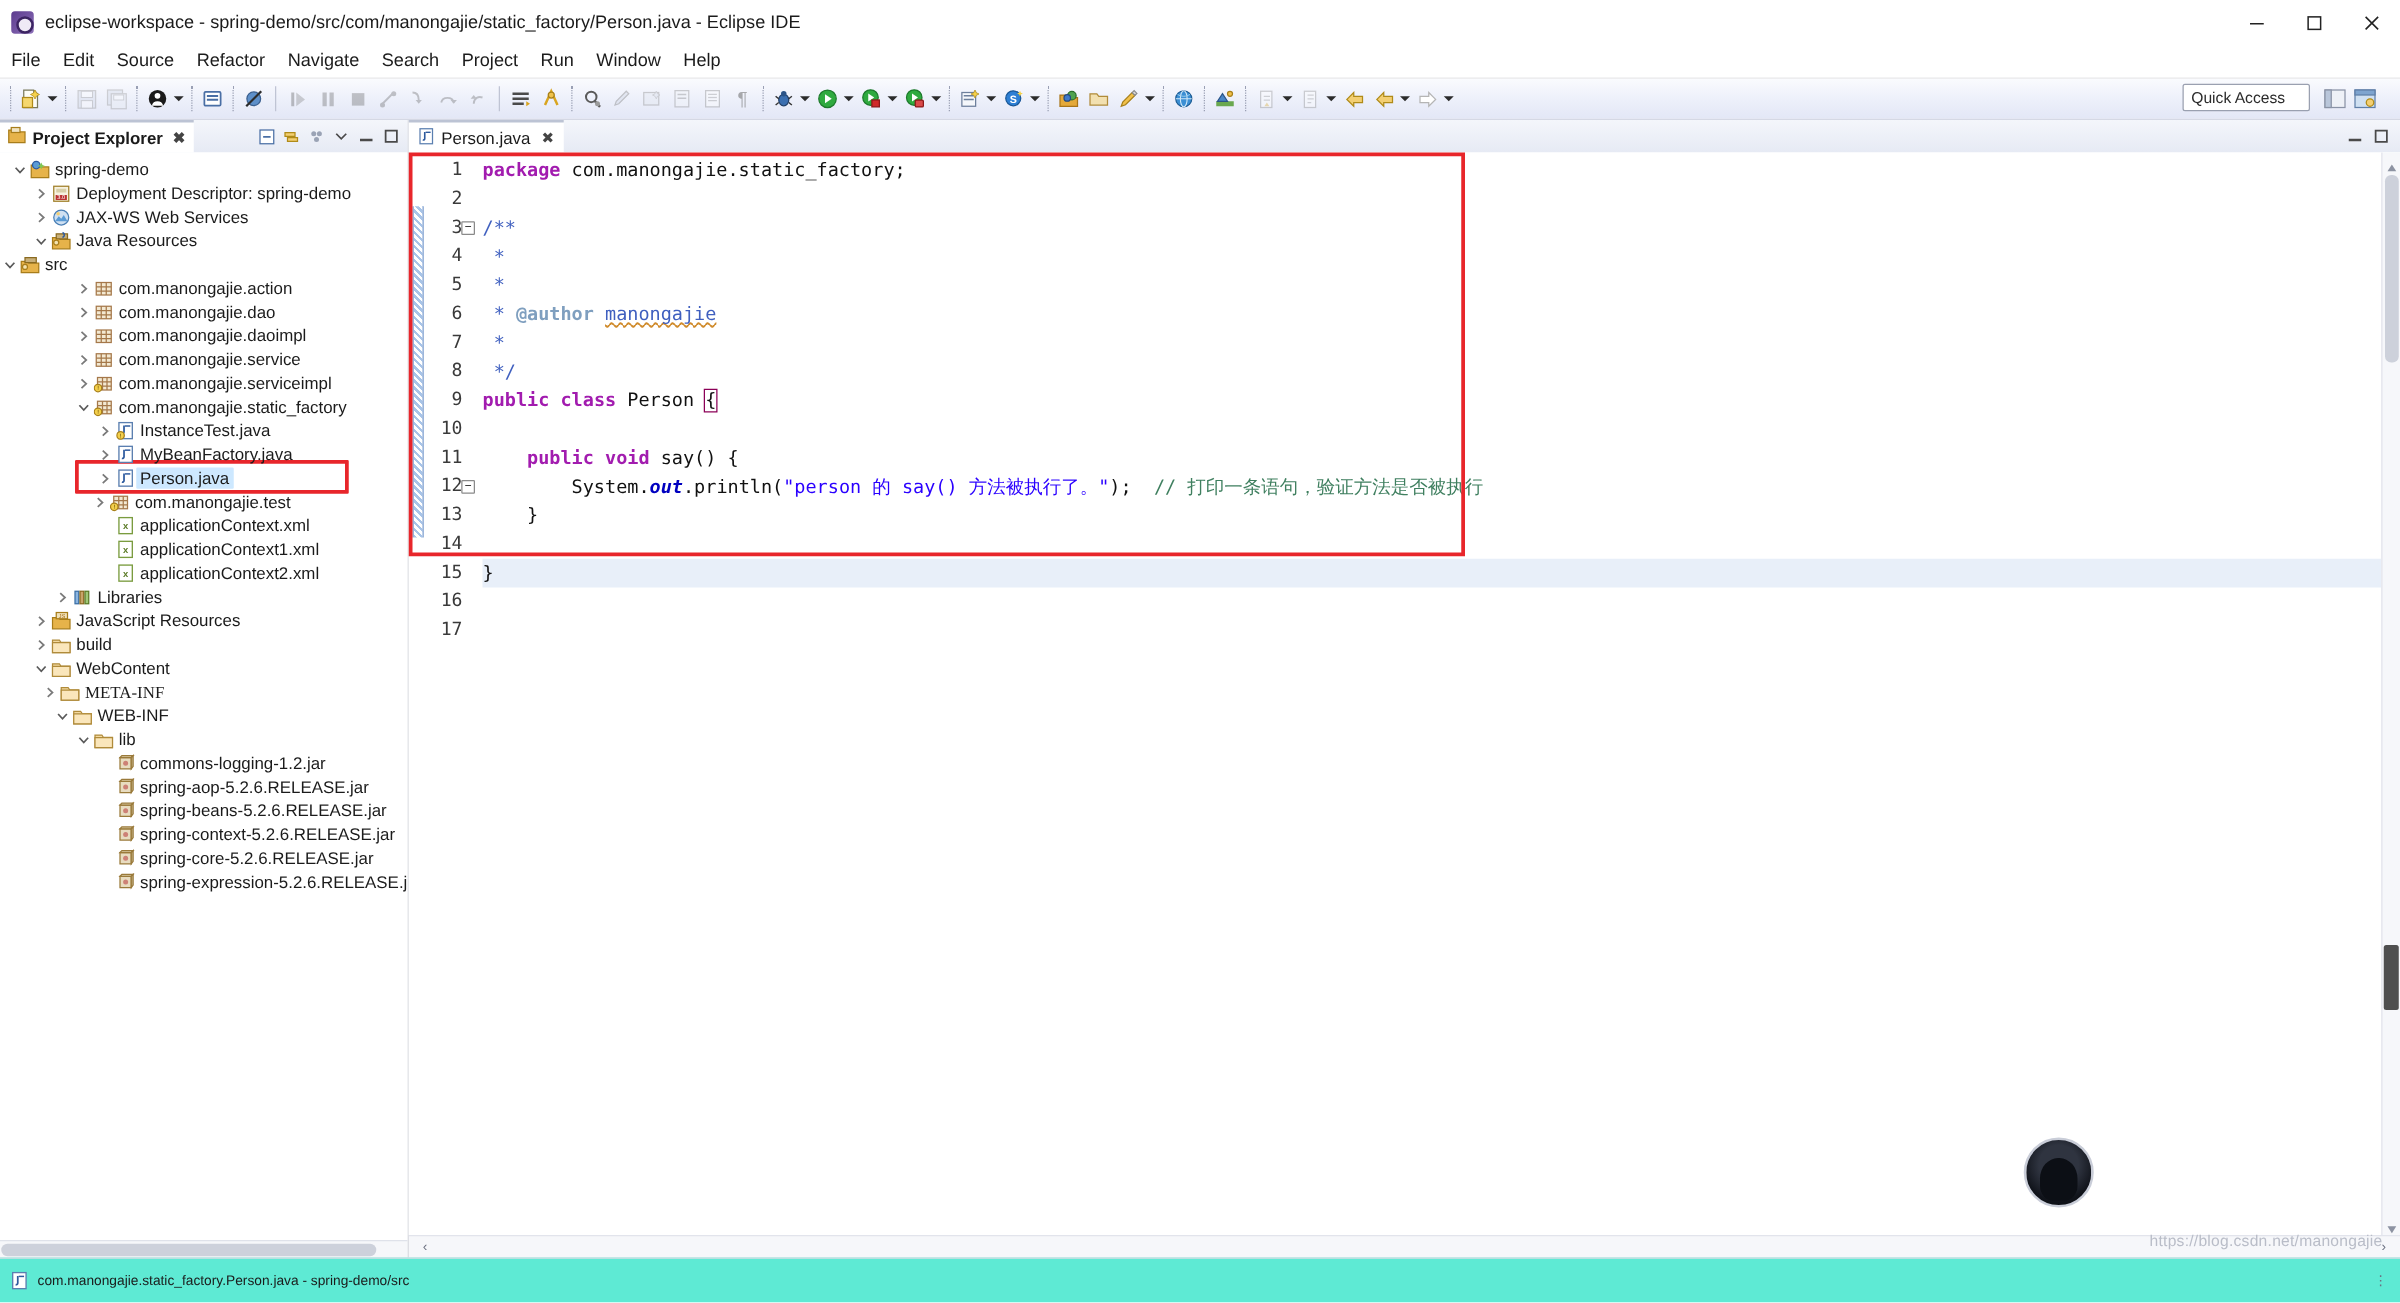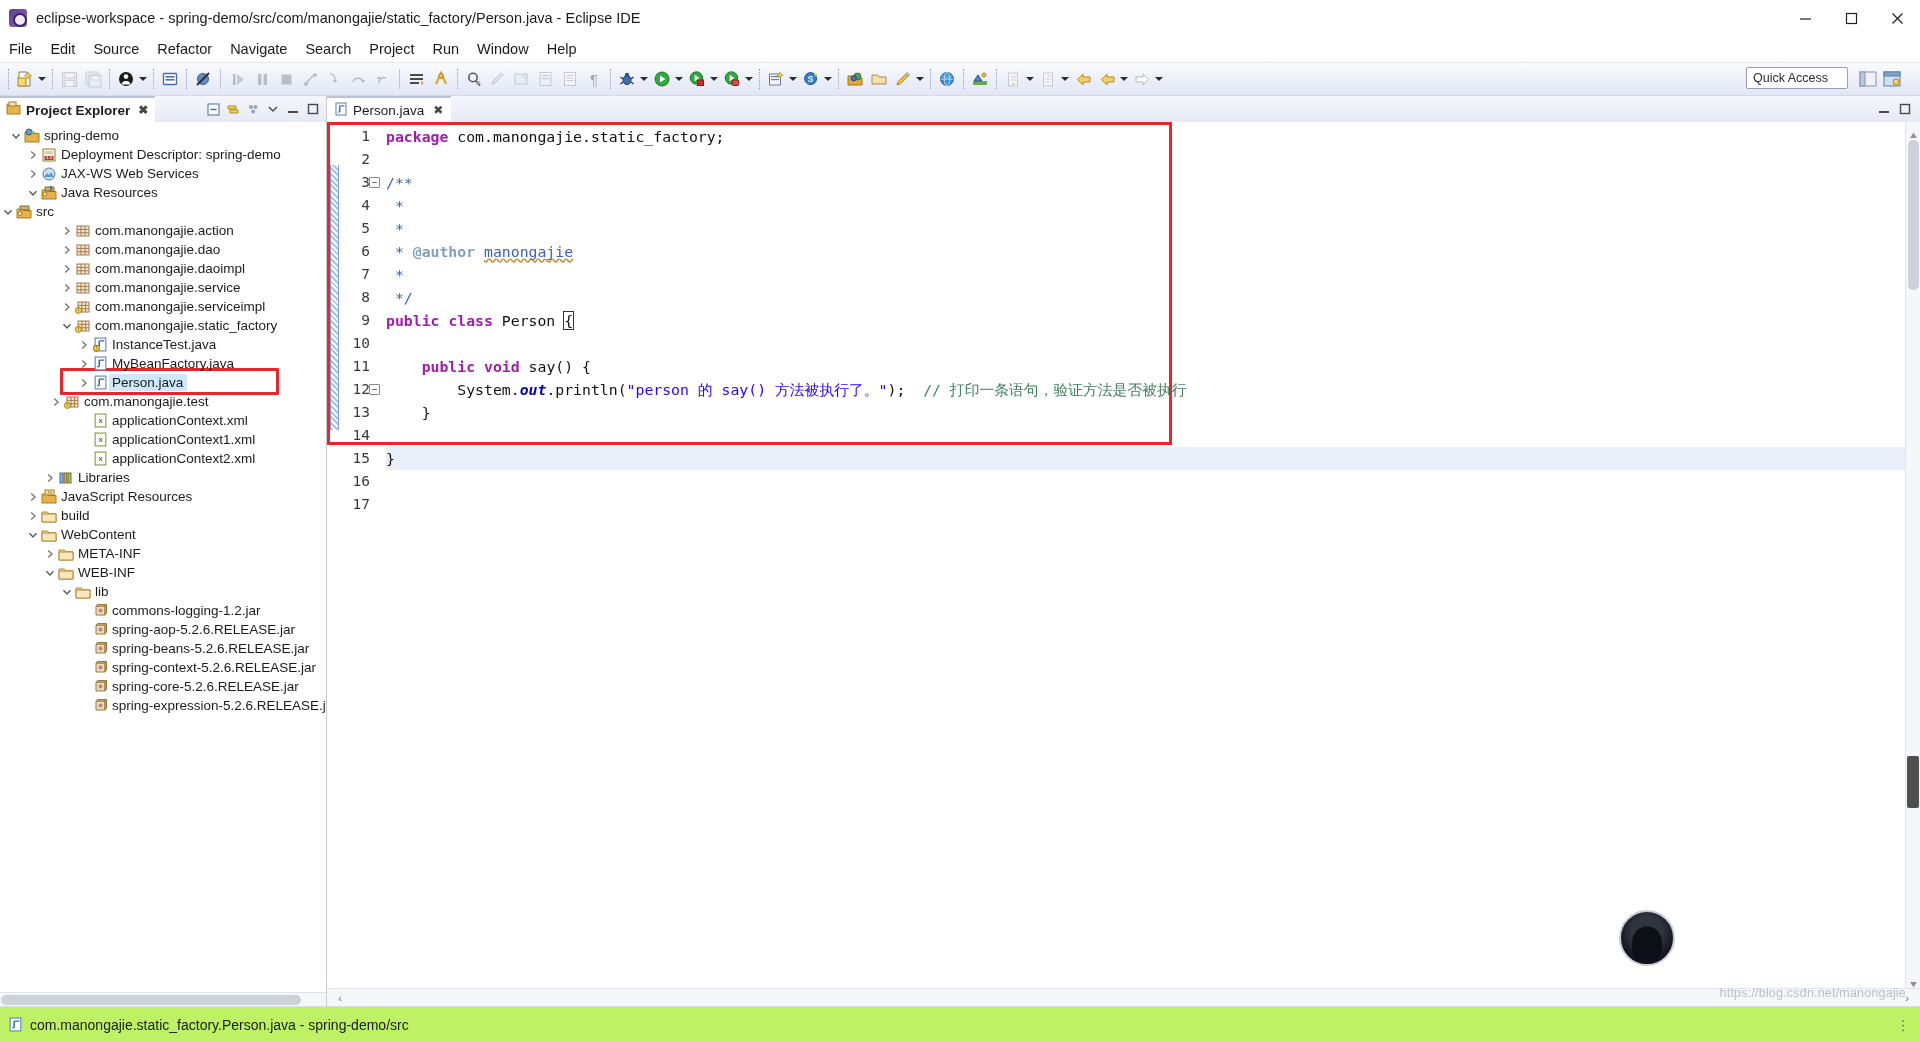--- a/index.html
+++ b/index.html
@@ -260,23 +260,23 @@
     background:#0c0f15; border-radius:48% 48% 35% 35%;
   }
   #watermark {
     position:absolute; right:14px; bottom:6px;
     font-size:12.5px; color:#b9bdc8; letter-spacing:.2px;
   }
 
   
   #statusbar {
     position:absolute; left:0; right:0; bottom:0; height:36px;
-    background:#bef264; border-top:1px solid #d9dce4;
+    background:#5eead4; border-top:1px solid #d9dce4;
     display:flex; align-items:center; padding-left:8px;
-    font-size:14px; color:#1b1b1b;
+    font-size:11px; color:#1b1b1b;
   }
   #statusbar .st-ico { width:17px; height:17px; margin-right:5px; display:flex; align-items:center; }
   #statusbar .st-right { margin-left:auto; display:flex; align-items:center; padding-right:10px; color:#6b7080; }
 </style>
 </head>
 <body>
 
 <div id="titlebar">
   <div class="app-icon"></div>
   <div id="title-text">eclipse-workspace - spring-demo/src/com/manongajie/static_factory/Person.java - Eclipse IDE</div>
@@ -984,21 +984,21 @@
           </span>
           <span class="ticon">
             <svg width="15" height="15" viewBox="0 0 14 14">
               <rect x="2" y="1" width="10" height="12" fill="#fff" stroke="#5b7fb0"></rect>
               <path d="M5.8 3.5v5.2c0 1-.7 1.5-1.6 1.3" stroke="#2d5a9e" stroke-width="1.3" fill="none"></path>
               <rect x="6.5" y="3.3" width="4" height="1.1" fill="#2d5a9e"></rect>
             </svg>
           </span>
           <span class="tlabel">Person.java</span>
         </div>
-        <div class="trow" style="padding-left: 48px;">
+        <div class="trow" style="padding-left: 72px;">
           <span class="twisty">
             <svg width="10" height="10" viewBox="0 0 10 10">
               <path d="M3.2 1.5L7 5 3.2 8.5" stroke="#7a7a7a" stroke-width="1.4" fill="none"></path>
             </svg>
           </span>
           <span class="ticon">
             <svg width="16" height="16" viewBox="0 0 16 16">
               <rect x="3" y="3" width="11" height="10" fill="#f3e9d2" stroke="#a5784a"></rect>
               <line x1="3" y1="6.4" x2="14" y2="6.4" stroke="#a5784a"></line>
               <line x1="3" y1="9.8" x2="14" y2="9.8" stroke="#a5784a"></line>
@@ -1091,21 +1091,21 @@
             </svg>
           </span>
           <span class="ticon">
             <svg width="16" height="16" viewBox="0 0 16 16">
               <path d="M1 4h5.5l1.2 1.8H15V14H1z" fill="#f3d9a0" stroke="#b08b3a"></path>
               <path d="M1 6h14v8H1z" fill="#fae6bb" stroke="#b08b3a"></path>
             </svg>
           </span>
           <span class="tlabel">WebContent</span>
         </div>
-        <div class="trow" style="padding-left: 42px;">
+        <div class="trow" style="padding-left: 32px; font-family: Liberation Serif, serif;">
           <span class="twisty">
             <svg width="10" height="10" viewBox="0 0 10 10">
               <path d="M3.2 1.5L7 5 3.2 8.5" stroke="#7a7a7a" stroke-width="1.4" fill="none"></path>
             </svg>
           </span>
           <span class="ticon">
             <svg width="16" height="16" viewBox="0 0 16 16">
               <path d="M1 4h5.5l1.2 1.8H15V14H1z" fill="#f3d9a0" stroke="#b08b3a"></path>
               <path d="M1 6h14v8H1z" fill="#fae6bb" stroke="#b08b3a"></path>
             </svg>

